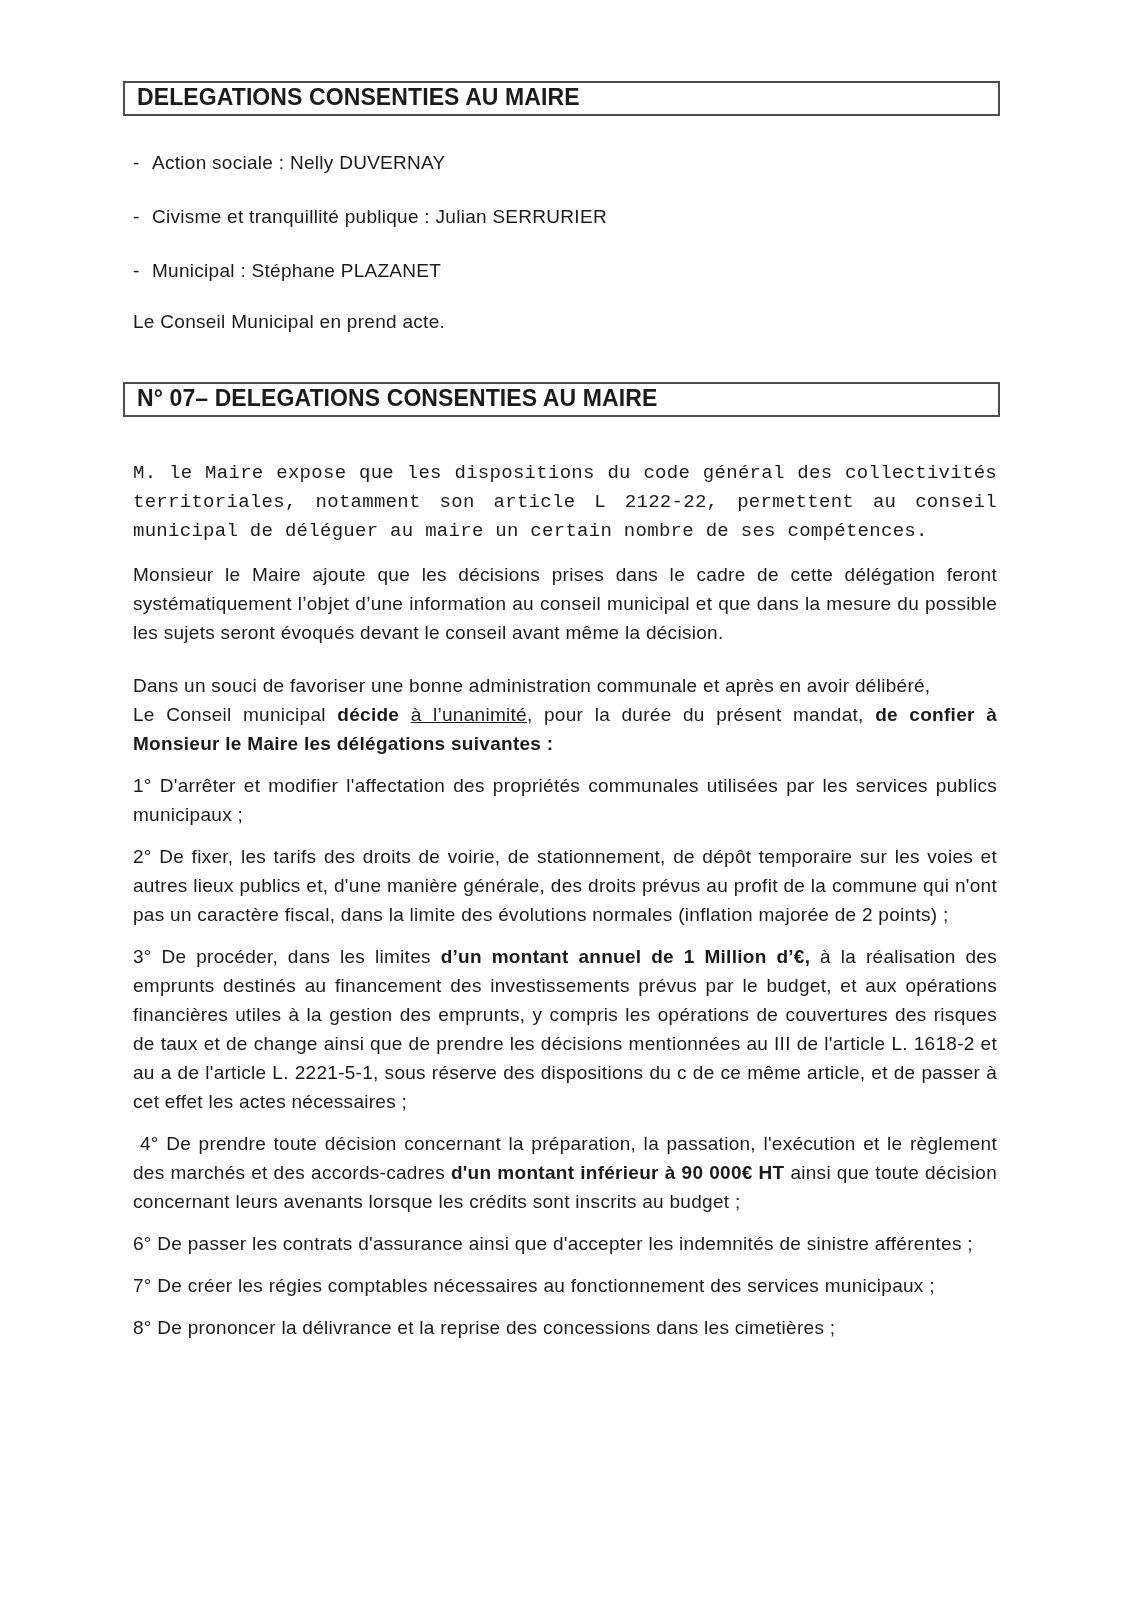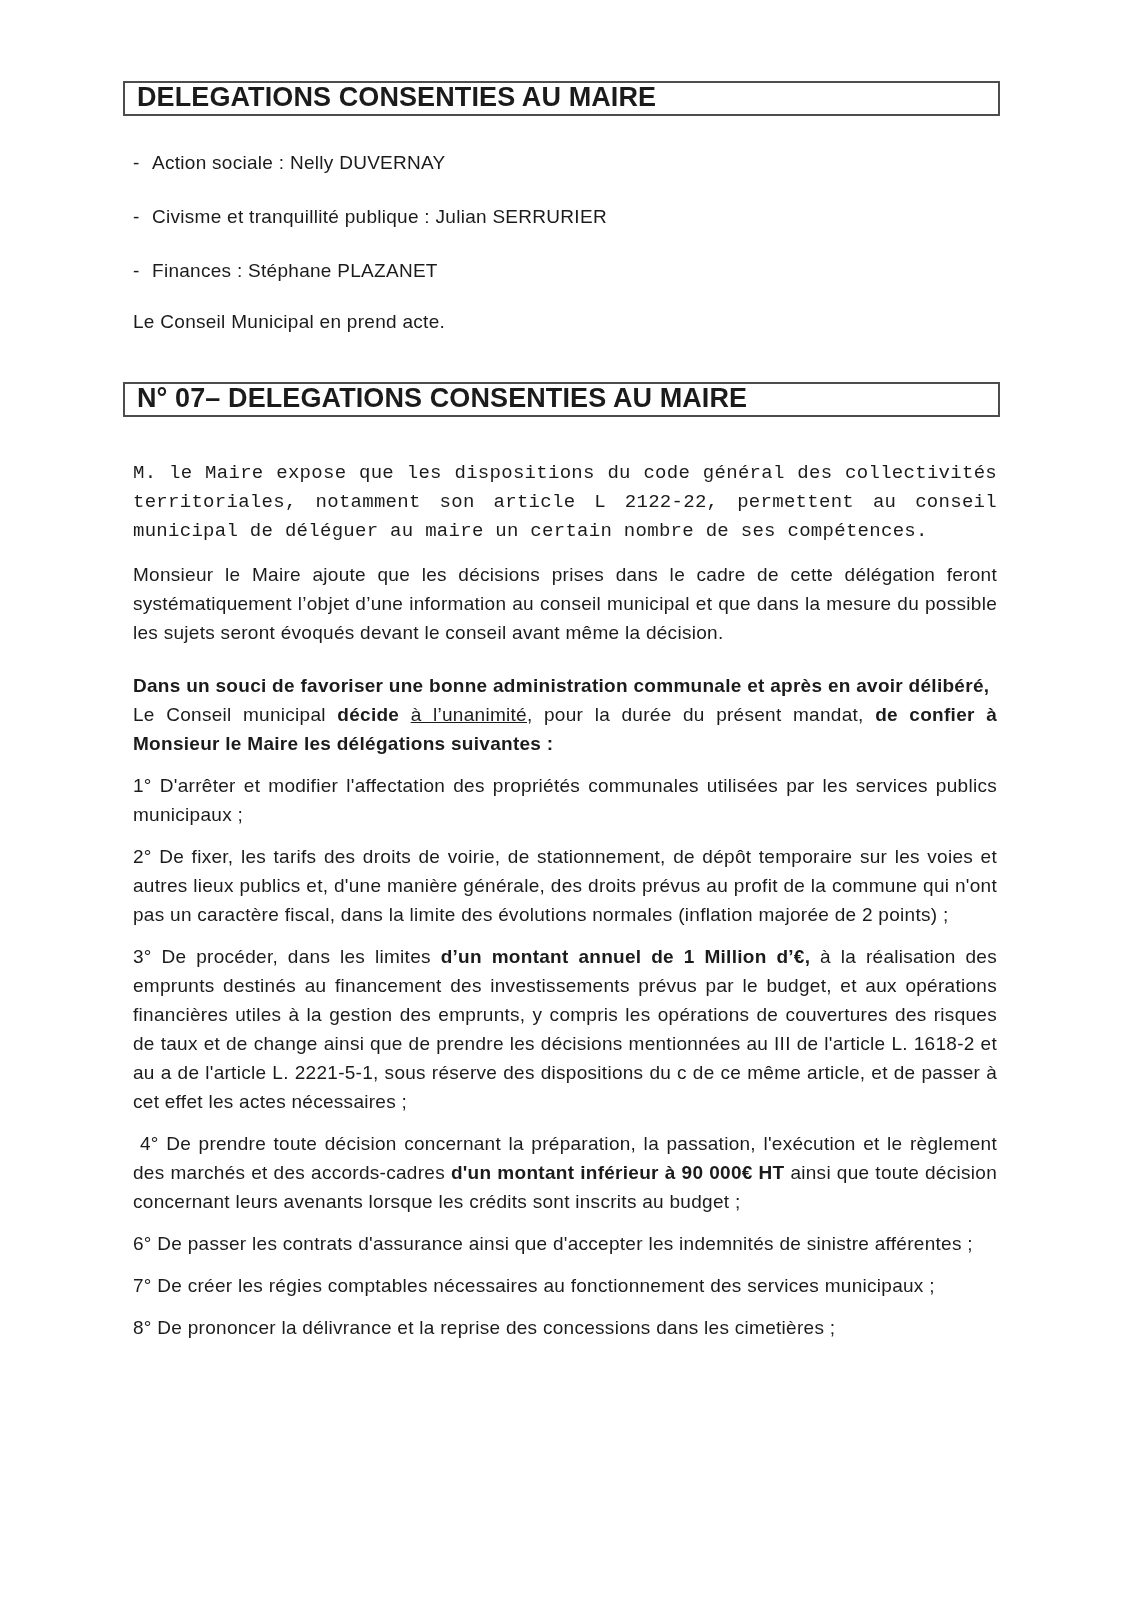--- a/index.html
+++ b/index.html
@@ -11,21 +11,21 @@
     background: #ffffff;
     padding: 81px 131px 20px 123px;
     font-family: "Liberation Sans", sans-serif;
     color: #1b1b1b;
   }
   .title-box {
     border: 2px solid #4d4d4d;
     box-sizing: border-box;
     padding: 2px 10px 4px 12px;
     font-weight: bold;
-    font-size: 27px;
+    font-size: 23px;
     line-height: 25px;
     letter-spacing: 0.1px;
     background: #ffffff;
   }
   .box2 { margin-top: 46px; }
   .txt {
     margin: 0 3px 0 10px;
     font-size: 19px;
     line-height: 29px;
     letter-spacing: 0.015em;
@@ -33,21 +33,21 @@
   .justify { text-align: justify; }
   .b { font-weight: bold; }
   .u { text-decoration: underline; }
   .intro { margin-top: 40px; line-height: 33px; font-weight: bold; }
   .list-item { margin-top: 25px; display: flex; }
   .list-item.first { margin-top: 32px; }
   .dash { flex: 0 0 auto; width: 19px; }
   .closing { margin-top: 22px; font-weight: normal; }
   .p1 { margin-top: 42px; font-family: Liberation Mono, monospace; }
   .gap14 { margin-top: 14px; }
-  .gap24 { margin-top: 24px; font-weight: bold; }
+  .gap24 { margin-top: 24px; }
   .gap12 { }
   .gap13 { margin-top: 13px; }
   .indent4 { text-indent: 7px; }
   p { margin-bottom: 0; margin-top: 0; }
 </style>
 </head>
 <body>
 
 <div class="page">
 
@@ -60,21 +60,21 @@
     <div class="txt list-item first">
       <span class="dash">-</span>
       <span>Action sociale : Nelly DUVERNAY</span>
     </div>
     <div class="txt list-item">
       <span class="dash">-</span>
       <span>Civisme et tranquillité publique : Julian SERRURIER</span>
     </div>
     <div class="txt list-item">
       <span class="dash">-</span>
-      <span>Finances : Stéphane PLAZANET</span>
+      <span>Municipal : Stéphane PLAZANET</span>
     </div>
   </div>
 
   <p class="txt closing">Le Conseil Municipal en prend acte.</p>
 
   <div class="title-box box2">
     <span>N° 07– DELEGATIONS CONSENTIES AU MAIRE</span>
   </div>
 
   <p class="txt justify p1">M. le Maire expose que les dispositions du code général des collectivités territoriales, notamment son article L 2122-22, permettent au conseil municipal de déléguer au maire un certain nombre de ses compétences.</p>

